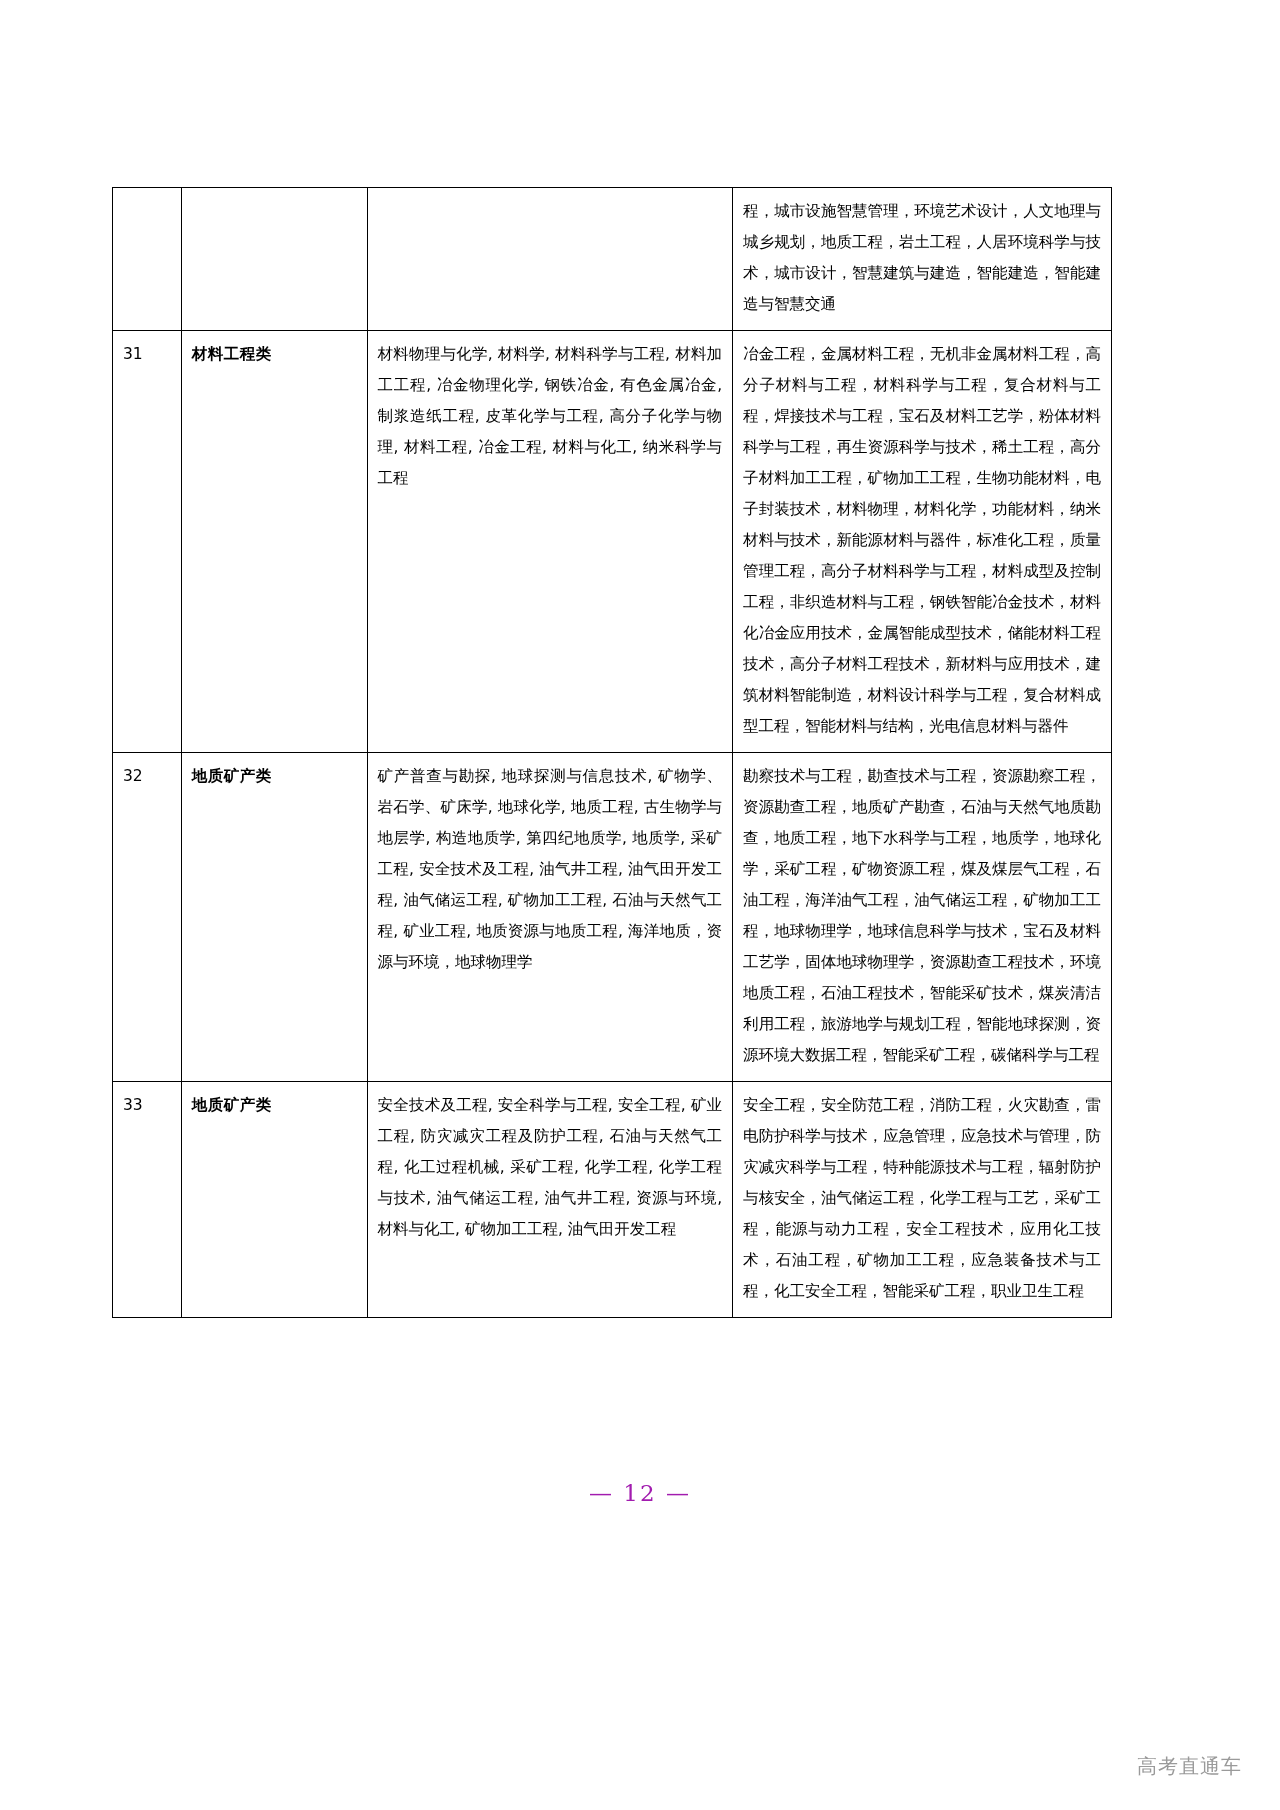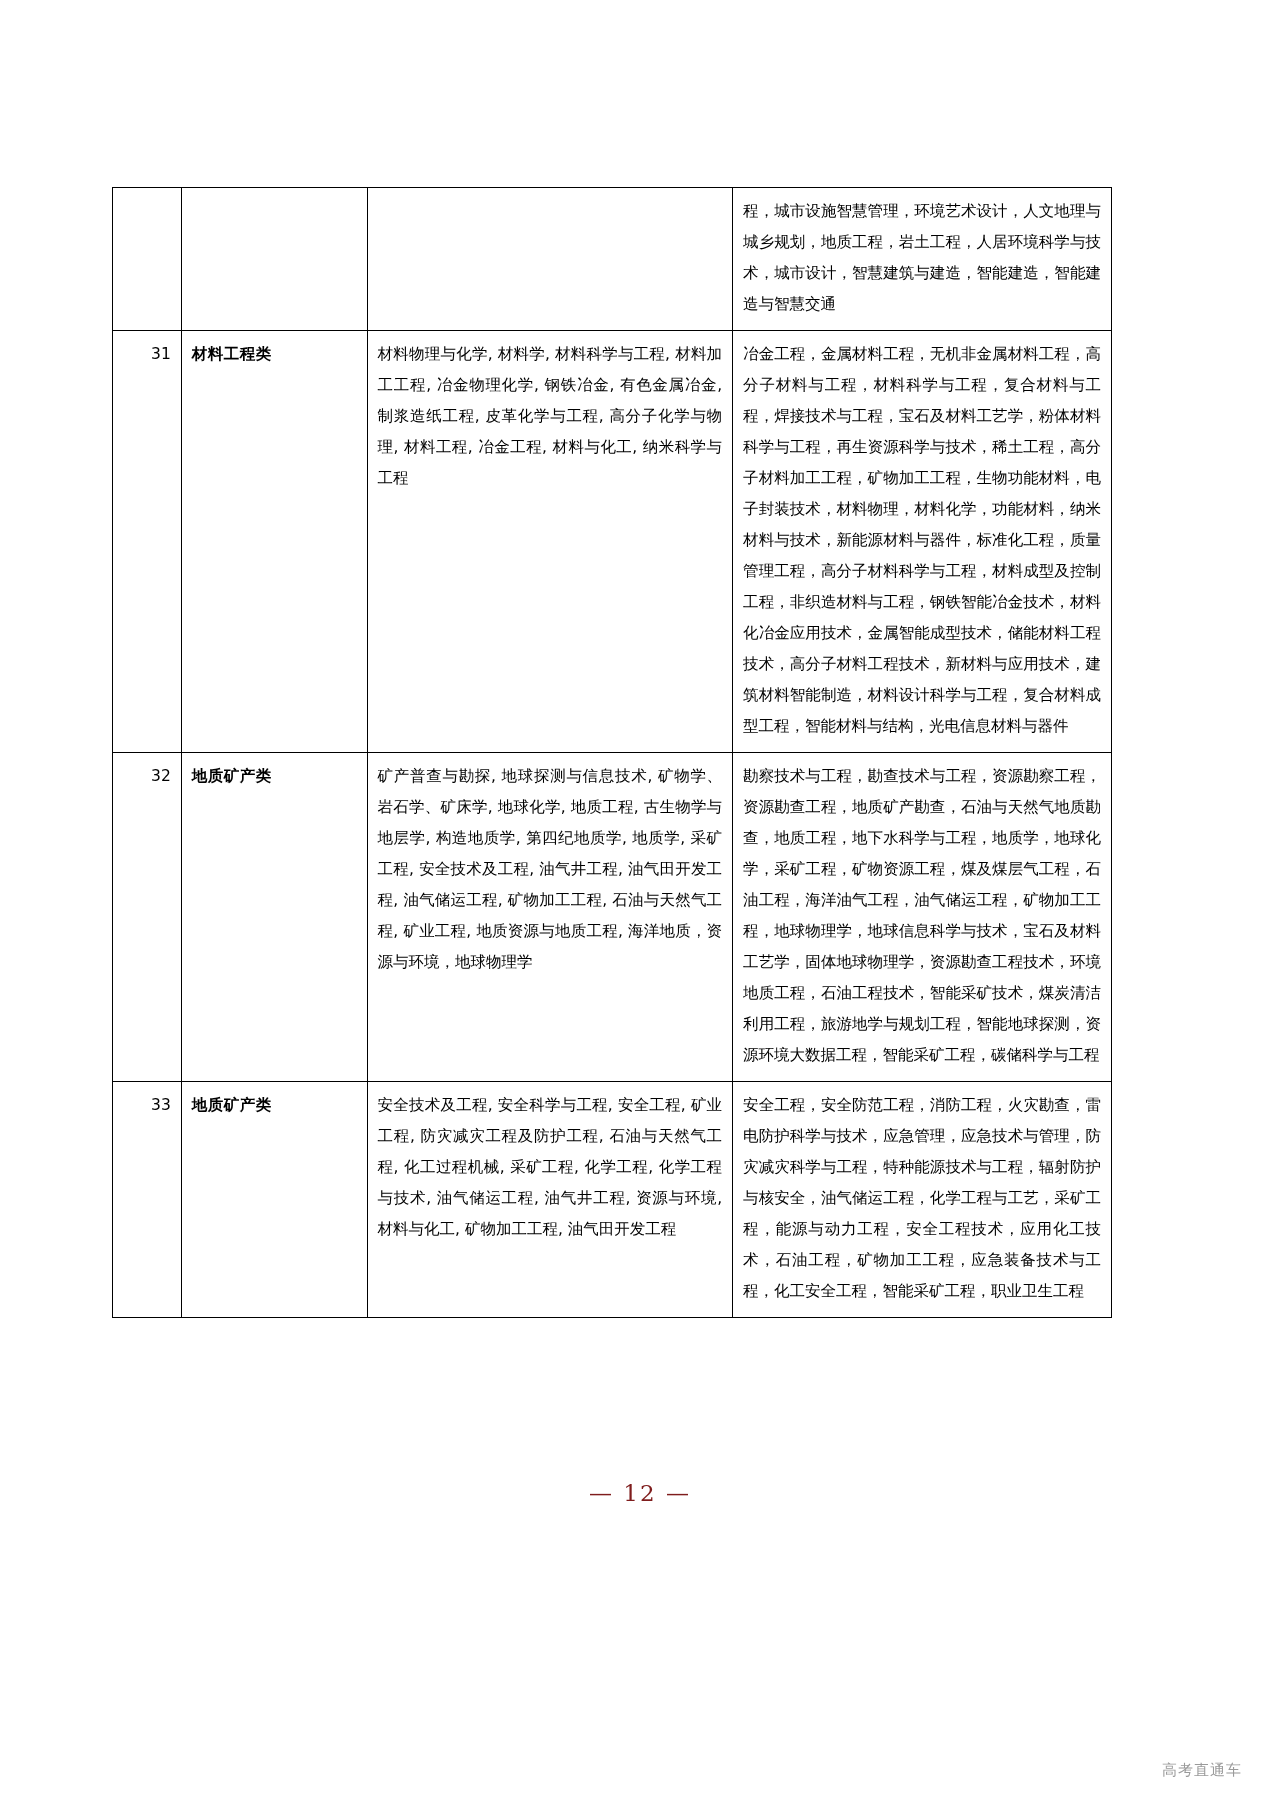--- a/index.html
+++ b/index.html
@@ -32,21 +32,21 @@
     border: 1px solid #000000;
     vertical-align: top;
     padding: 8px 10px 10px 10px;
     font-size: 15.5px;
     line-height: 2.0;
     color: #000000;
     font-family: "DejaVu Sans", "Liberation Sans", sans-serif;
   }
   td.col-no {
     width: 46px;
-    text-align: right;
+    text-align: left;
     vertical-align: top;
     padding-top: 10px;
     font-size: 16px;
   }
   td.col-cat {
     width: 160px;
     text-align: left;
     vertical-align: top;
     padding-top: 10px;
     font-weight: bold;
@@ -68,28 +68,28 @@
     word-break: break-all;
   }
   .page-number {
     position: absolute;
     left: 0;
     right: 0;
     top: 1480px;
     text-align: center;
     font-size: 23px;
     letter-spacing: 2px;
-    color: #7f1d1d;
+    color: #a21caf;
     font-family: "DejaVu Serif", "Liberation Serif", serif;
   }
   .watermark {
     position: absolute;
     right: 38px;
     bottom: 30px;
-    font-size: 15px;
+    font-size: 20px;
     color: #9a9a9a;
     letter-spacing: 1px;
     font-family: "DejaVu Sans", "Liberation Sans", sans-serif;
   }
 </style>
 </head>
 <body>
 
 <div class="page">
   <div class="sheet">

